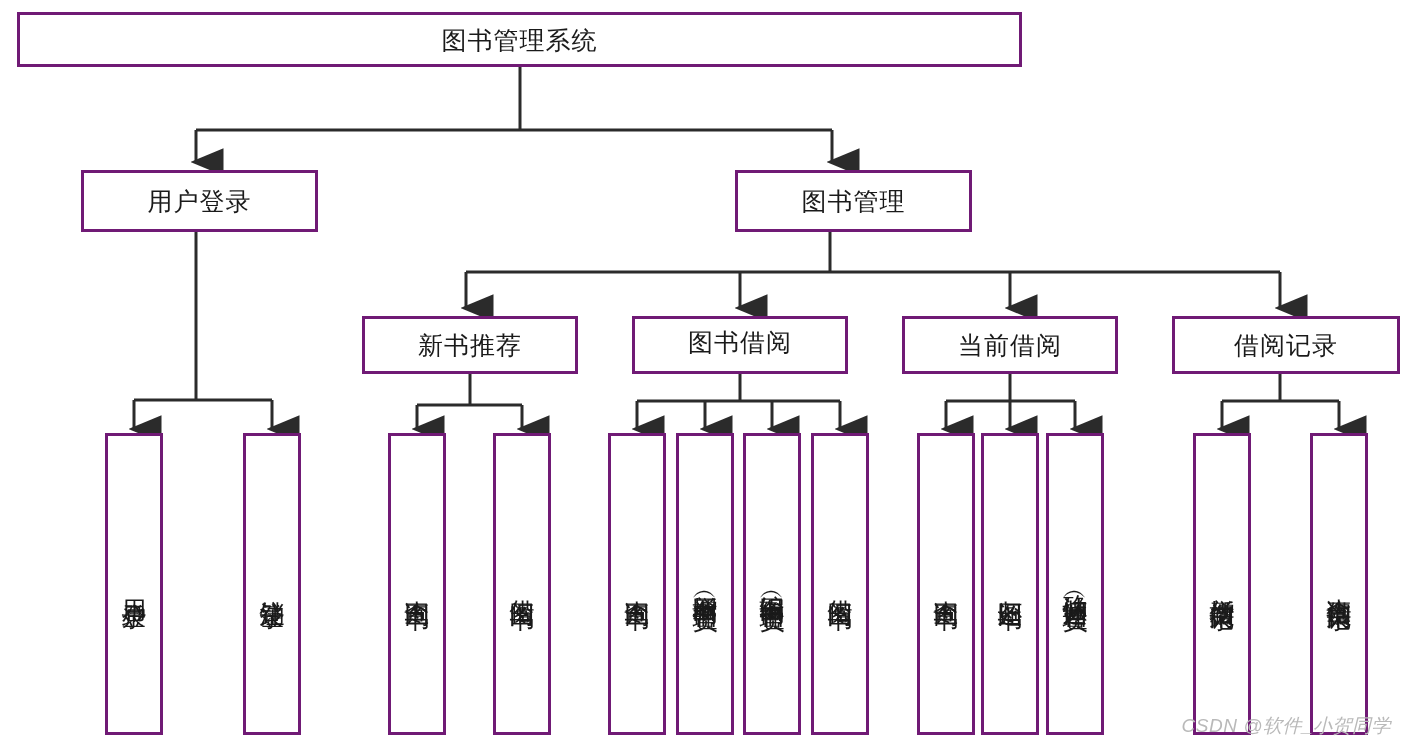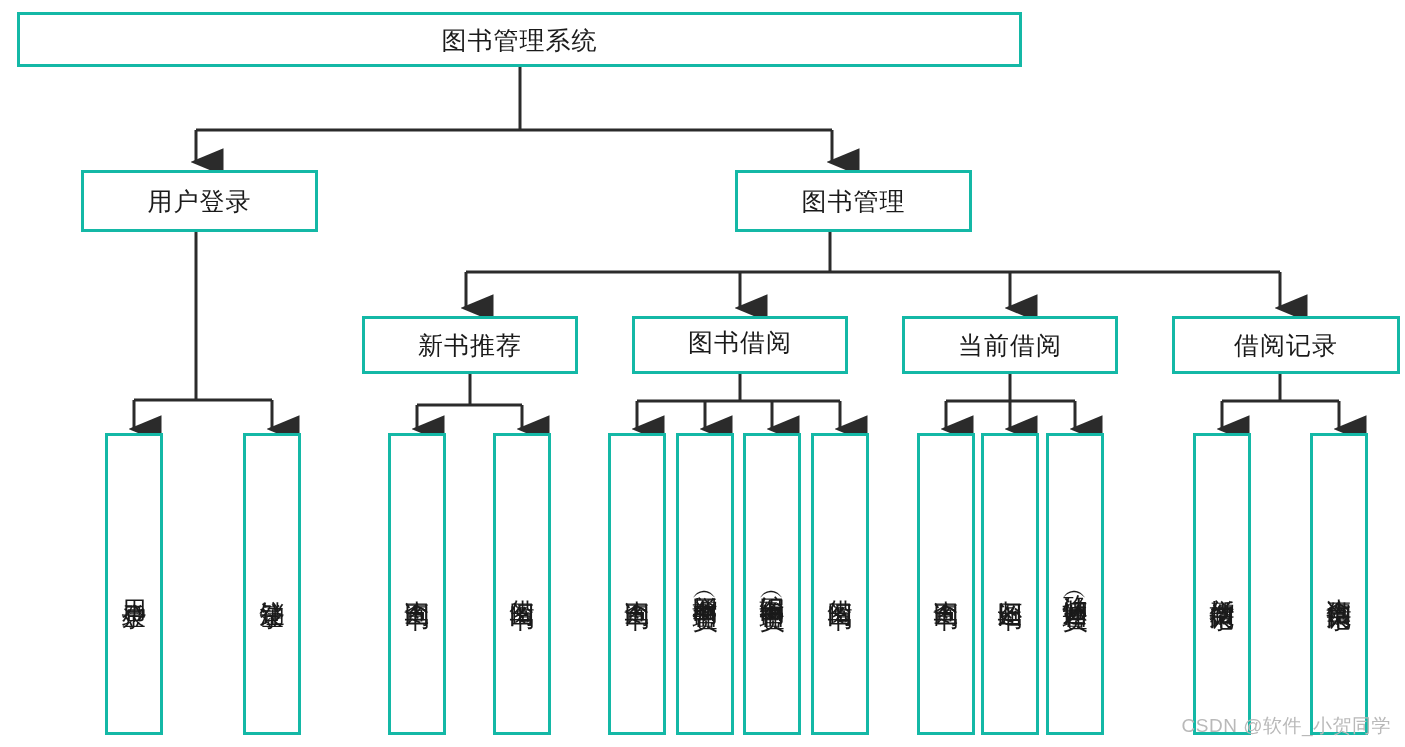--- a/index.html
+++ b/index.html
@@ -25,21 +25,21 @@
     position: absolute;
     left: 0;
     top: 0;
     width: 1405px;
     height: 747px;
     pointer-events: none;
   }
   .node {
     position: absolute;
     box-sizing: border-box;
-    border: 3px solid #14b8a6;
+    border: 3px solid #701a75;
     background: #ffffff;
     color: #1a1a1a;
     display: flex;
     align-items: center;
     justify-content: center;
     text-align: center;
   }
   .node.horiz {
     font-size: 25px;
     line-height: 1.2;
@@ -65,20 +65,21 @@
   }
   #watermark {
     position: absolute;
     right: 14px;
     bottom: 8px;
     font-size: 19px;
     color: #b9b9b9;
     letter-spacing: 0.5px;
     white-space: nowrap;
     user-select: none;
+    font-style: italic;
   }
 </style>
 </head>
 <body>
 
 <div id="diagram-root">
 
   <svg id="edges" viewBox="0 0 1405 747">
     <defs>
       <marker id="arrow" viewBox="0 0 12 12" refX="6" refY="10" markerWidth="11" markerHeight="11" orient="auto-start-reverse">

